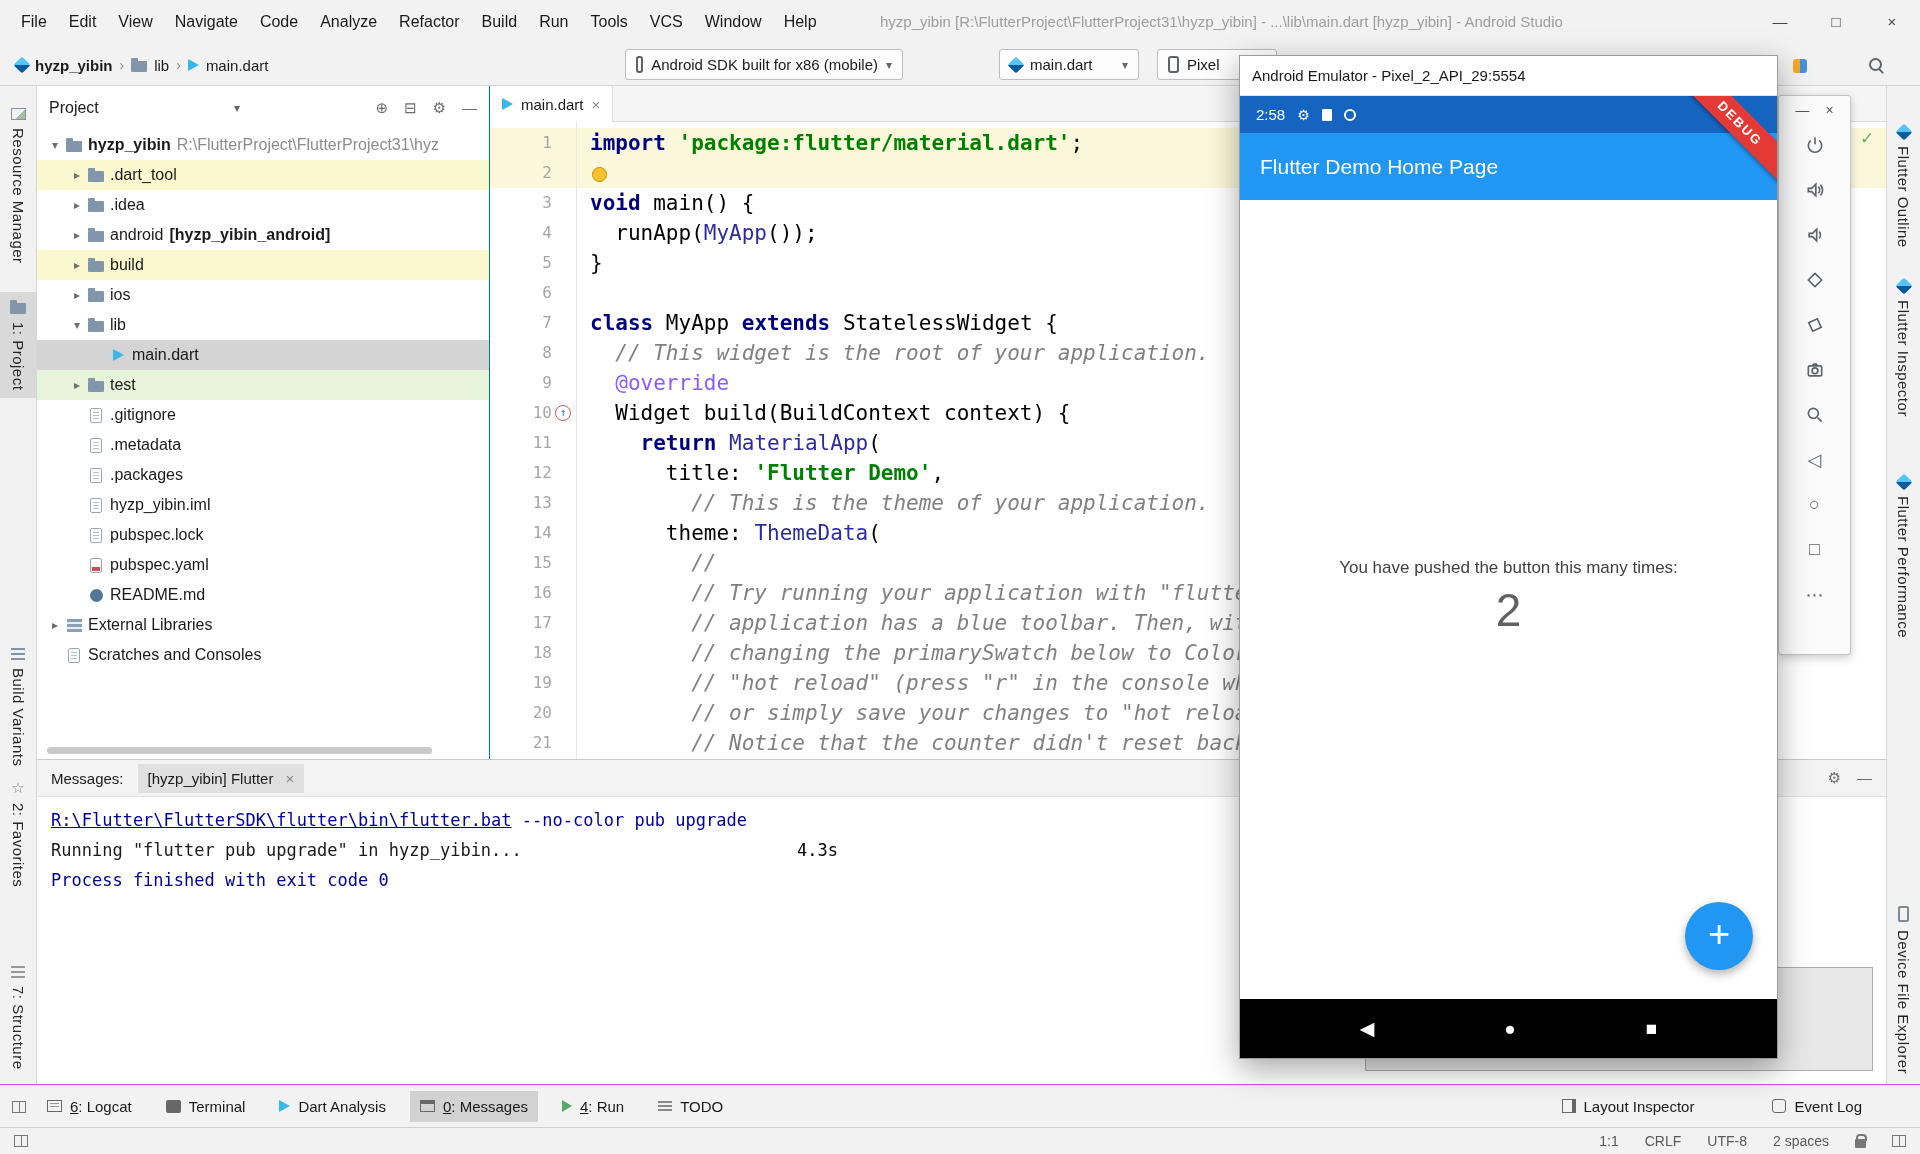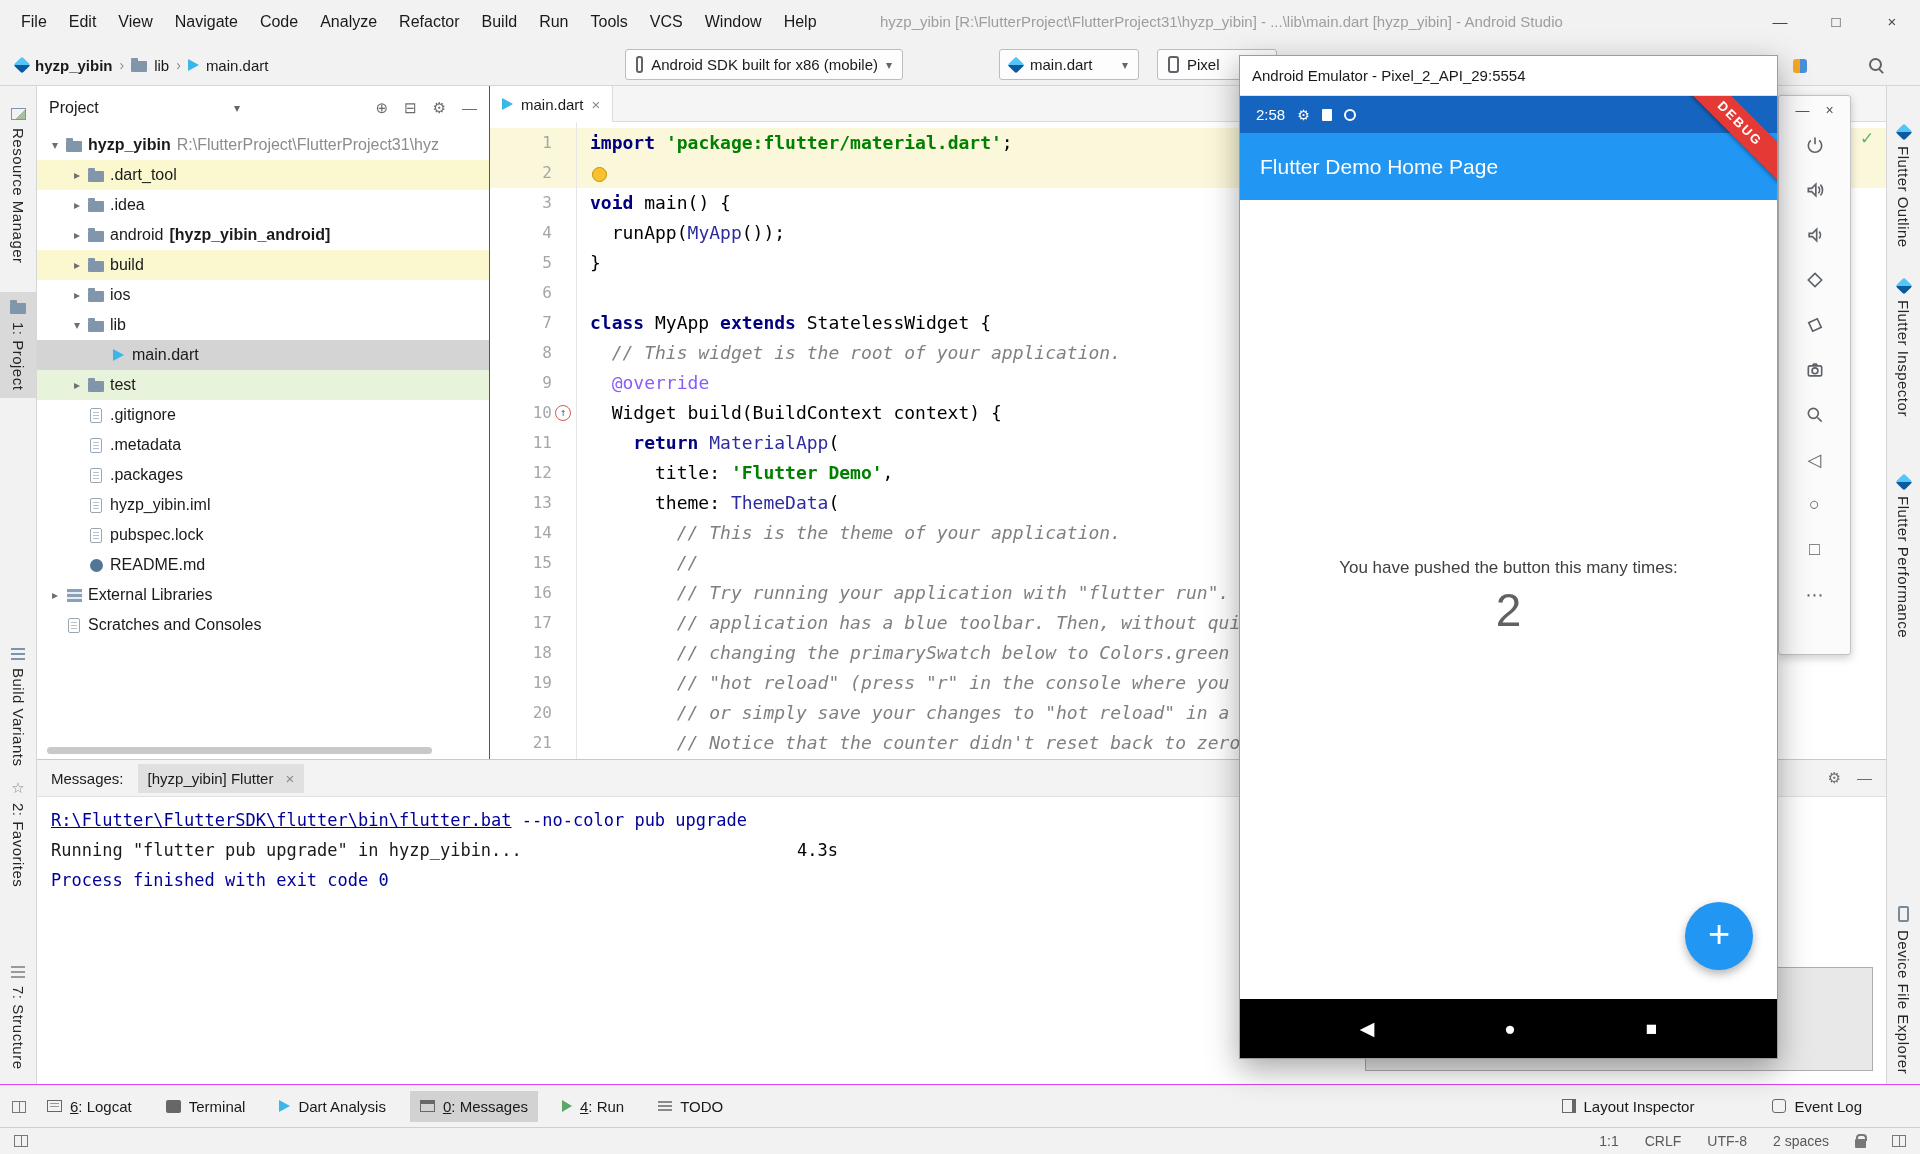--- a/index.html
+++ b/index.html
@@ -56,21 +56,21 @@
 
 #tab-bar{position:absolute;left:490px;top:86px;width:1396px;height:36px;background:#f5f5f5;border-bottom:1px solid #dcdcdc}
 .ed-tab{position:absolute;left:0;top:0;height:36px;background:#fff;border-right:1px solid #dcdcdc;display:flex;align-items:center;gap:8px;padding:0 12px;font-size:15px}
 .tab-close{color:#888;font-size:15px}
 #editor{position:absolute;left:490px;top:122px;width:1396px;height:637px;background:#fff;overflow:hidden}
 .hl-band{position:absolute;left:0;width:1396px;height:30px;background:#fbf7da}
 #gutter{position:absolute;left:0;top:6px;width:86px}
 .gut-row{height:30px;line-height:30px;position:relative;text-align:right;padding-right:24px;font-family:"DejaVu Sans Mono",monospace;font-size:16px;color:#a6a6a6}
 #gutter-sep{position:absolute;left:86px;top:0;bottom:0;width:1px;background:#e6e6e6}
 #code{position:absolute;left:100px;top:6px;right:0}
-.code-line{height:30px;line-height:30px;font-family:"DejaVu Sans Mono",monospace;font-size:18px;white-space:pre;color:#000}
+.code-line{height:30px;line-height:30px;font-family:"DejaVu Sans Mono",monospace;font-size:21px;white-space:pre;color:#000}
 .tk-kw{color:#000080;font-weight:bold}
 .tk-str{color:#008000;font-weight:bold}
 .tk-cmt{color:#808080;font-style:italic}
 .tk-ann{color:#8b5cf6}
 .tk-ty{color:#2c2ca0}
 .bulb{display:inline-block;width:15px;height:15px;border-radius:50%;background:#fbc02d;border:1px solid #c79100;vertical-align:middle;margin-left:2px}
 .override-ic{position:absolute;right:5px;top:7px;width:16px;height:16px;border:1px solid #cf5b56;border-radius:50%;color:#3b74c9;font-size:11px;line-height:14px;text-align:center}
 #insp-check{position:absolute;left:1860px;top:128px;color:#5fb865;font-size:17px}
 
 
@@ -367,20 +367,27 @@
         <div class="tree-row" style="padding-left: 32px;">
           <span class="tree-arrow"></span>
           <span class="tree-icon-wrap">
             <span class="ic ic-file"></span>
           </span>
           <span class="tree-label">pubspec.lock</span>
         </div>
         <div class="tree-row" style="padding-left: 32px;">
           <span class="tree-arrow"></span>
           <span class="tree-icon-wrap">
+            <span class="ic ic-yml"></span>
+          </span>
+          <span class="tree-label">pubspec.yaml</span>
+        </div>
+        <div class="tree-row" style="padding-left: 32px;">
+          <span class="tree-arrow"></span>
+          <span class="tree-icon-wrap">
             <span class="ic ic-readme"></span>
           </span>
           <span class="tree-label">README.md</span>
         </div>
         <div class="tree-row" style="padding-left: 10px;">
           <span class="tree-arrow">▸</span>
           <span class="tree-icon-wrap">
             <span class="ic ic-extlib"></span>
           </span>
           <span class="tree-label">External Libraries</span>
@@ -436,22 +443,22 @@
         <div class="code-line"><span class="tk-kw">void</span><span> main() {</span></div>
         <div class="code-line"><span>  runApp(</span><span class="tk-ty">MyApp</span><span>());</span></div>
         <div class="code-line"><span>}</span></div>
         <div class="code-line"></div>
         <div class="code-line"><span class="tk-kw">class</span><span> MyApp </span><span class="tk-kw">extends</span><span> StatelessWidget {</span></div>
         <div class="code-line"><span class="tk-cmt">  // This widget is the root of your application.</span></div>
         <div class="code-line"><span>  </span><span class="tk-ann">@override</span></div>
         <div class="code-line"><span>  Widget build(BuildContext context) {</span></div>
         <div class="code-line"><span>    </span><span class="tk-kw">return</span><span> </span><span class="tk-ty">MaterialApp</span><span>(</span></div>
         <div class="code-line"><span>      title: </span><span class="tk-str">'Flutter Demo'</span><span>,</span></div>
+        <div class="code-line"><span class="tk-cmt">        // This is the theme of your application.</span></div>
         <div class="code-line"><span>      theme: </span><span class="tk-ty">ThemeData</span><span>(</span></div>
-        <div class="code-line"><span class="tk-cmt">        // This is the theme of your application.</span></div>
         <div class="code-line"><span class="tk-cmt">        //</span></div>
         <div class="code-line"><span class="tk-cmt">        // Try running your application with "flutter run". You'll see the</span></div>
         <div class="code-line"><span class="tk-cmt">        // application has a blue toolbar. Then, without quitting the app, try</span></div>
         <div class="code-line"><span class="tk-cmt">        // changing the primarySwatch below to Colors.green and then invoke</span></div>
         <div class="code-line"><span class="tk-cmt">        // "hot reload" (press "r" in the console where you ran "flutter run",</span></div>
         <div class="code-line"><span class="tk-cmt">        // or simply save your changes to "hot reload" in a Flutter IDE).</span></div>
         <div class="code-line"><span class="tk-cmt">        // Notice that the counter didn't reset back to zero; the application</span></div>
       </div>
   </div>
   <span id="insp-check">✓</span>

